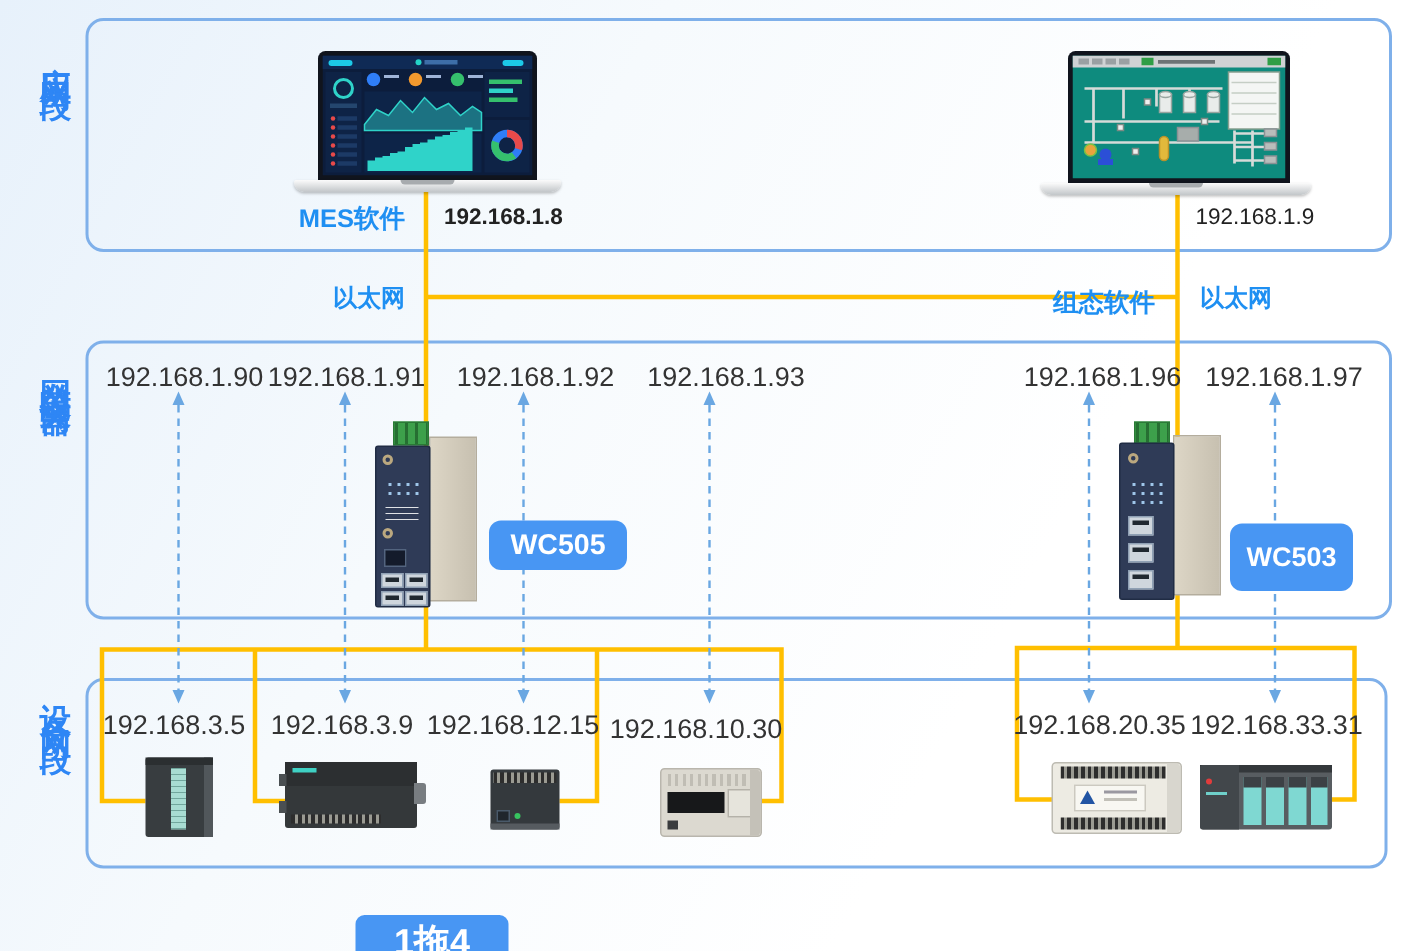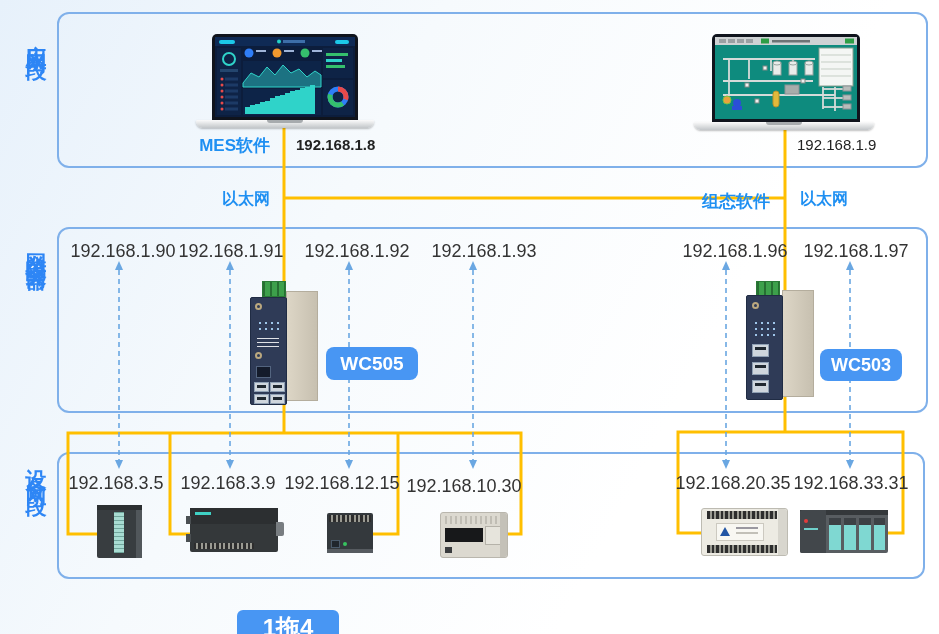--- a/index.html
+++ b/index.html
@@ -336,21 +336,21 @@
     <div class="bluetext" style="left:800px; top:189px; font-size:16px;">以太网</div>
 
     <div class="iptext" style="left:63px;  top:241px;">192.168.1.90</div>
     <div class="iptext" style="left:171px; top:241px;">192.168.1.91</div>
     <div class="iptext" style="left:297px; top:241px;">192.168.1.92</div>
     <div class="iptext" style="left:424px; top:241px;">192.168.1.93</div>
     <div class="iptext" style="left:675px; top:241px;">192.168.1.96</div>
     <div class="iptext" style="left:796px; top:241px;">192.168.1.97</div>
 
     <div class="badge" style="left:326px; top:328px; width:92px; height:33px; font-size:19px;">WC505</div>
-    <div class="badge" style="left:820px; top:330px; width:82px; height:32px; font-size:18px;">WC503</div>
+    <div class="badge" style="left:820px; top:330px; width:82px; height:45px; font-size:18px;">WC503</div>
 
     <div class="iptext" style="left:56px;  top:473px;">192.168.3.5</div>
     <div class="iptext" style="left:168px; top:473px;">192.168.3.9</div>
     <div class="iptext" style="left:282px; top:473px;">192.168.12.15</div>
     <div class="iptext" style="left:404px; top:476px;">192.168.10.30</div>
     <div class="iptext" style="left:673px; top:473px;">192.168.20.35</div>
     <div class="iptext" style="left:791px; top:473px;">192.168.33.31</div>
 
     <div class="badge" style="left:237px; top:591px; width:102px; height:36px; font-size:24px; border-radius:6px;">1拖4</div>
   </div>

